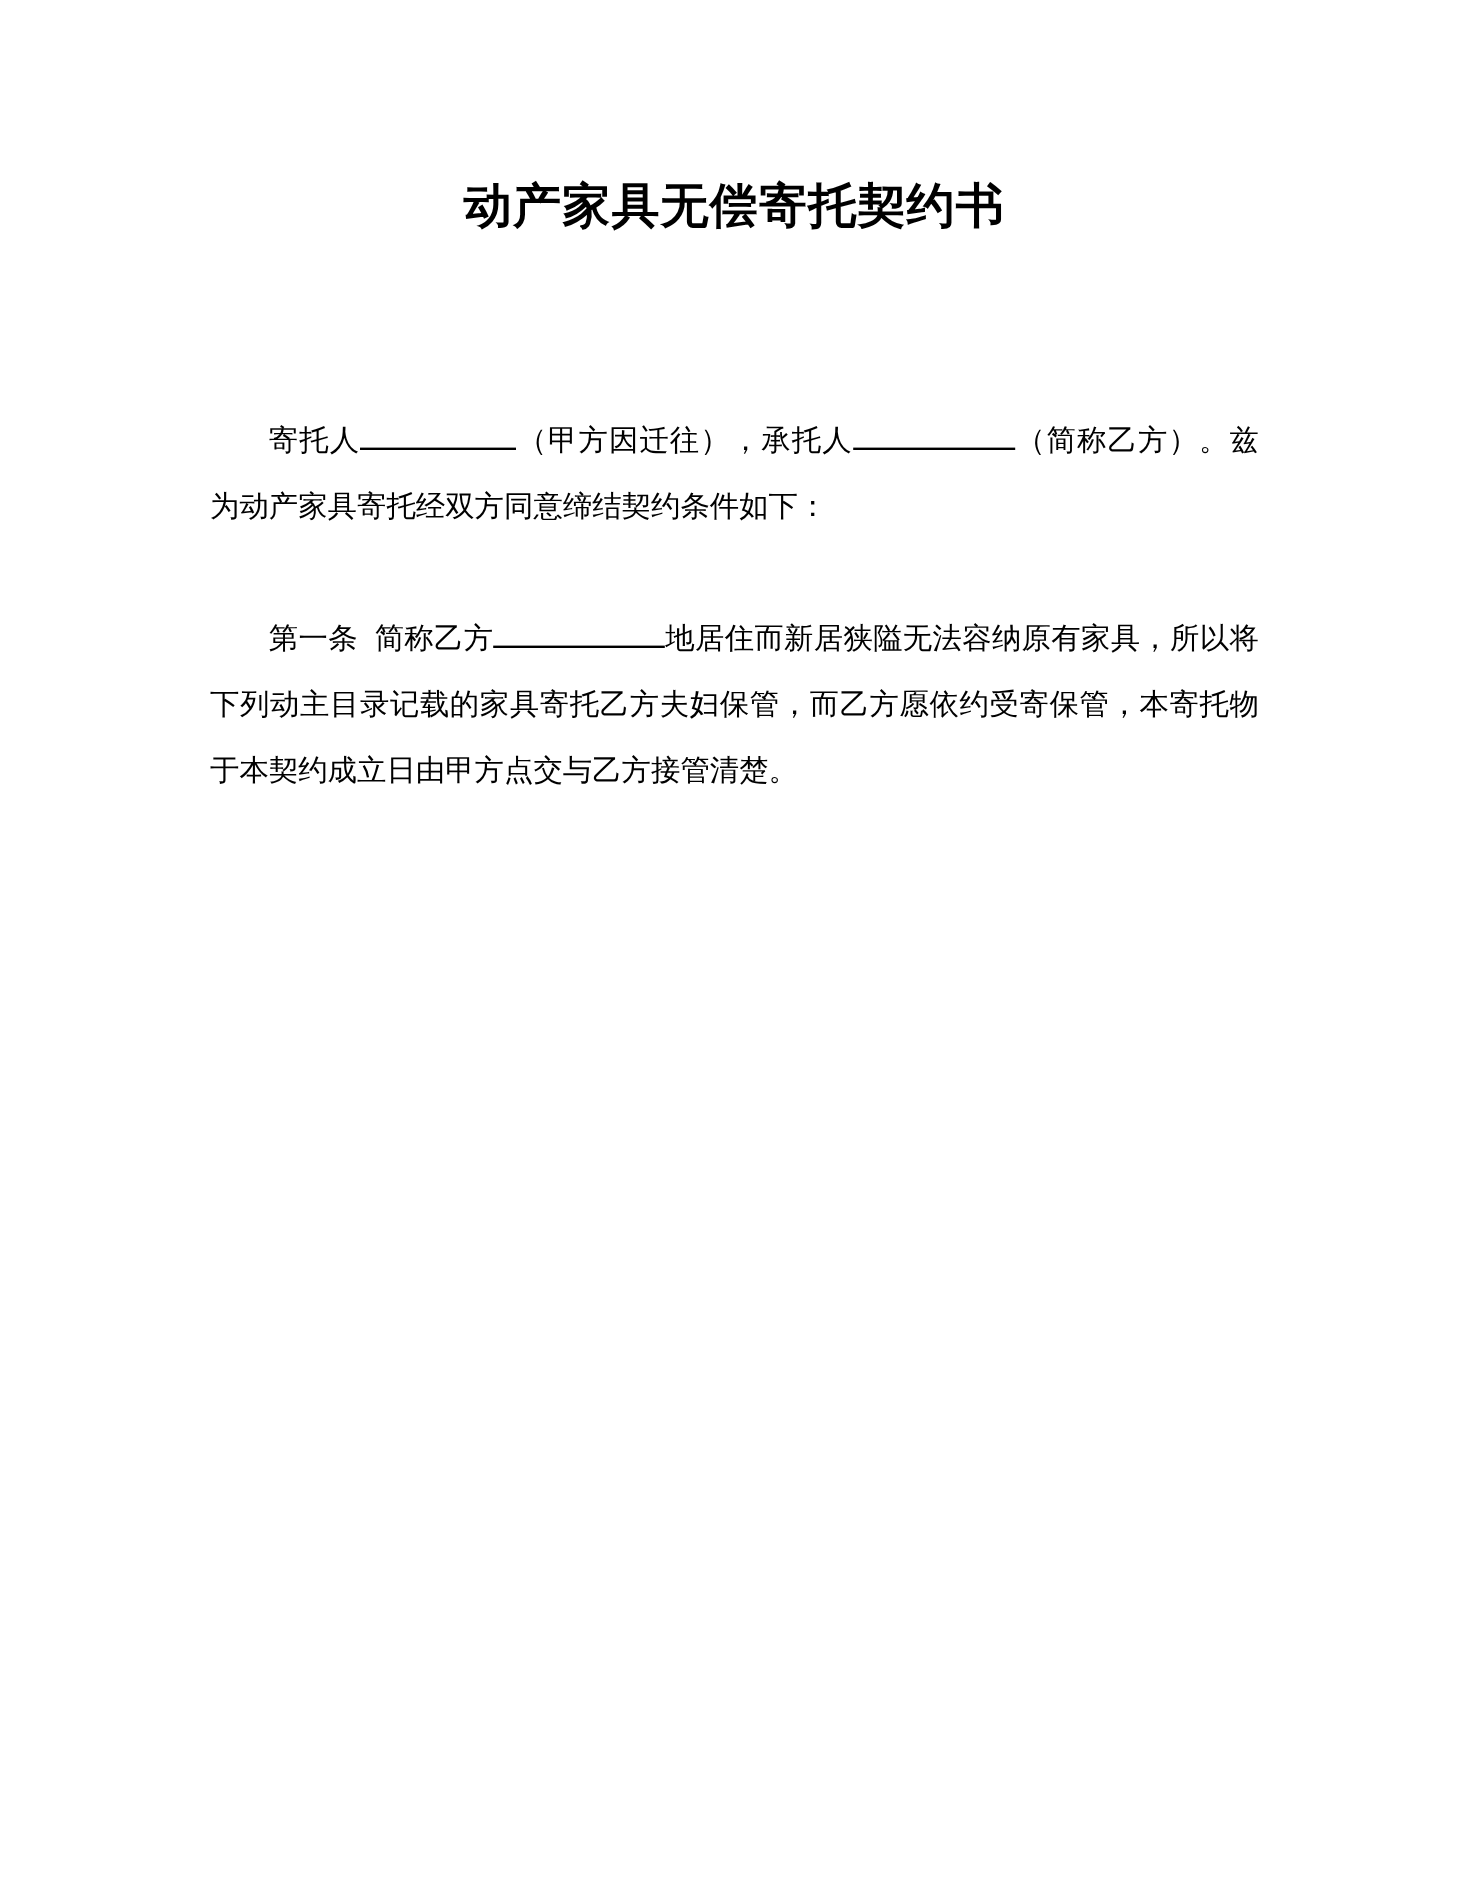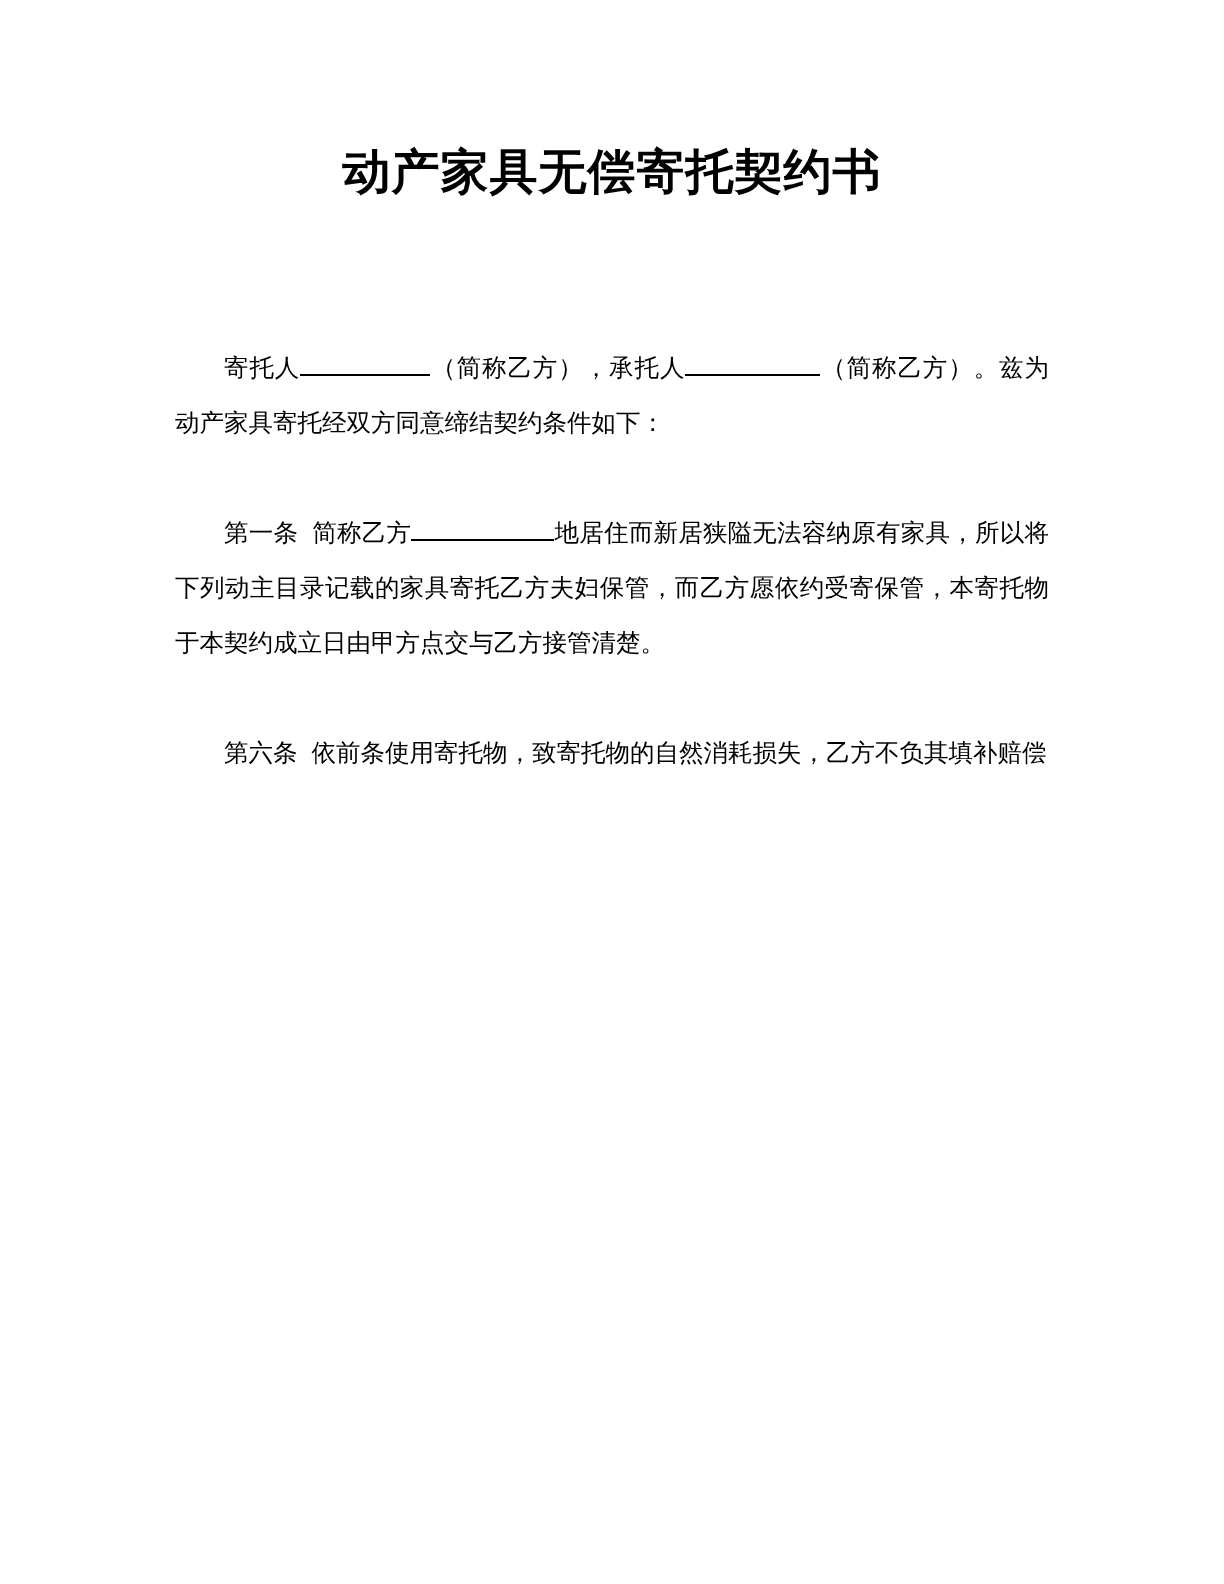--- a/index.html
+++ b/index.html
@@ -17,21 +17,21 @@
     box-sizing: border-box;
     padding-top: 148px;
     overflow: hidden;
   }
   .doc-title {
     width: 874px;
     margin: 0 auto;
     text-align: center;
     font-family: "Liberation Sans", "DejaVu Sans", sans-serif;
     font-weight: bold;
-    font-size: 48px;
+    font-size: 40px;
     line-height: 48px;
     letter-spacing: 1px;
     white-space: nowrap;
   }
   .body-text {
     width: 874px;
     margin: 0 auto;
     font-family: "Liberation Serif", "DejaVu Serif", serif;
     font-size: 24.5px;
     line-height: 55px;
@@ -59,24 +59,23 @@
 </style>
 </head>
 <body>
 
 <div class="page">
 
   <h1 class="doc-title">动产家具无偿寄托契约书</h1>
 
   <div class="body-text">
 
-    <p class="para first"><span>寄托人</span><span class="blank w130"></span><span>（简称乙方），承托人</span><span class="blank w135"></span><span>（简称乙方）。兹为动产家具寄托经双方同意缔结契约条件如下：</span></p>
+    <p class="para first"><span>寄托人</span><span class="blank w130"></span><span>（甲方因迁往），承托人</span><span class="blank w135"></span><span>（简称乙方）。兹为动产家具寄托经双方同意缔结契约条件如下：</span></p>
 
     <p class="para"><span class="article-label">第一条</span><span>简称乙方</span><span class="blank w143"></span><span>地居住而新居狭隘无法容纳原有家具，所以将下列动主目录记载的家具寄托乙方夫妇保管，而乙方愿依约受寄保管，本寄托物于本契约成立日由甲方点交与乙方接管清楚。</span></p>
 
 
 
 
 
-    <p class="para"><span class="article-label">第六条</span><span>依前条使用寄托物，致寄托物的自然消耗损失，乙方不负其填补赔偿</span></p>
 
   </div>
 </div>
 
 </body></html>

